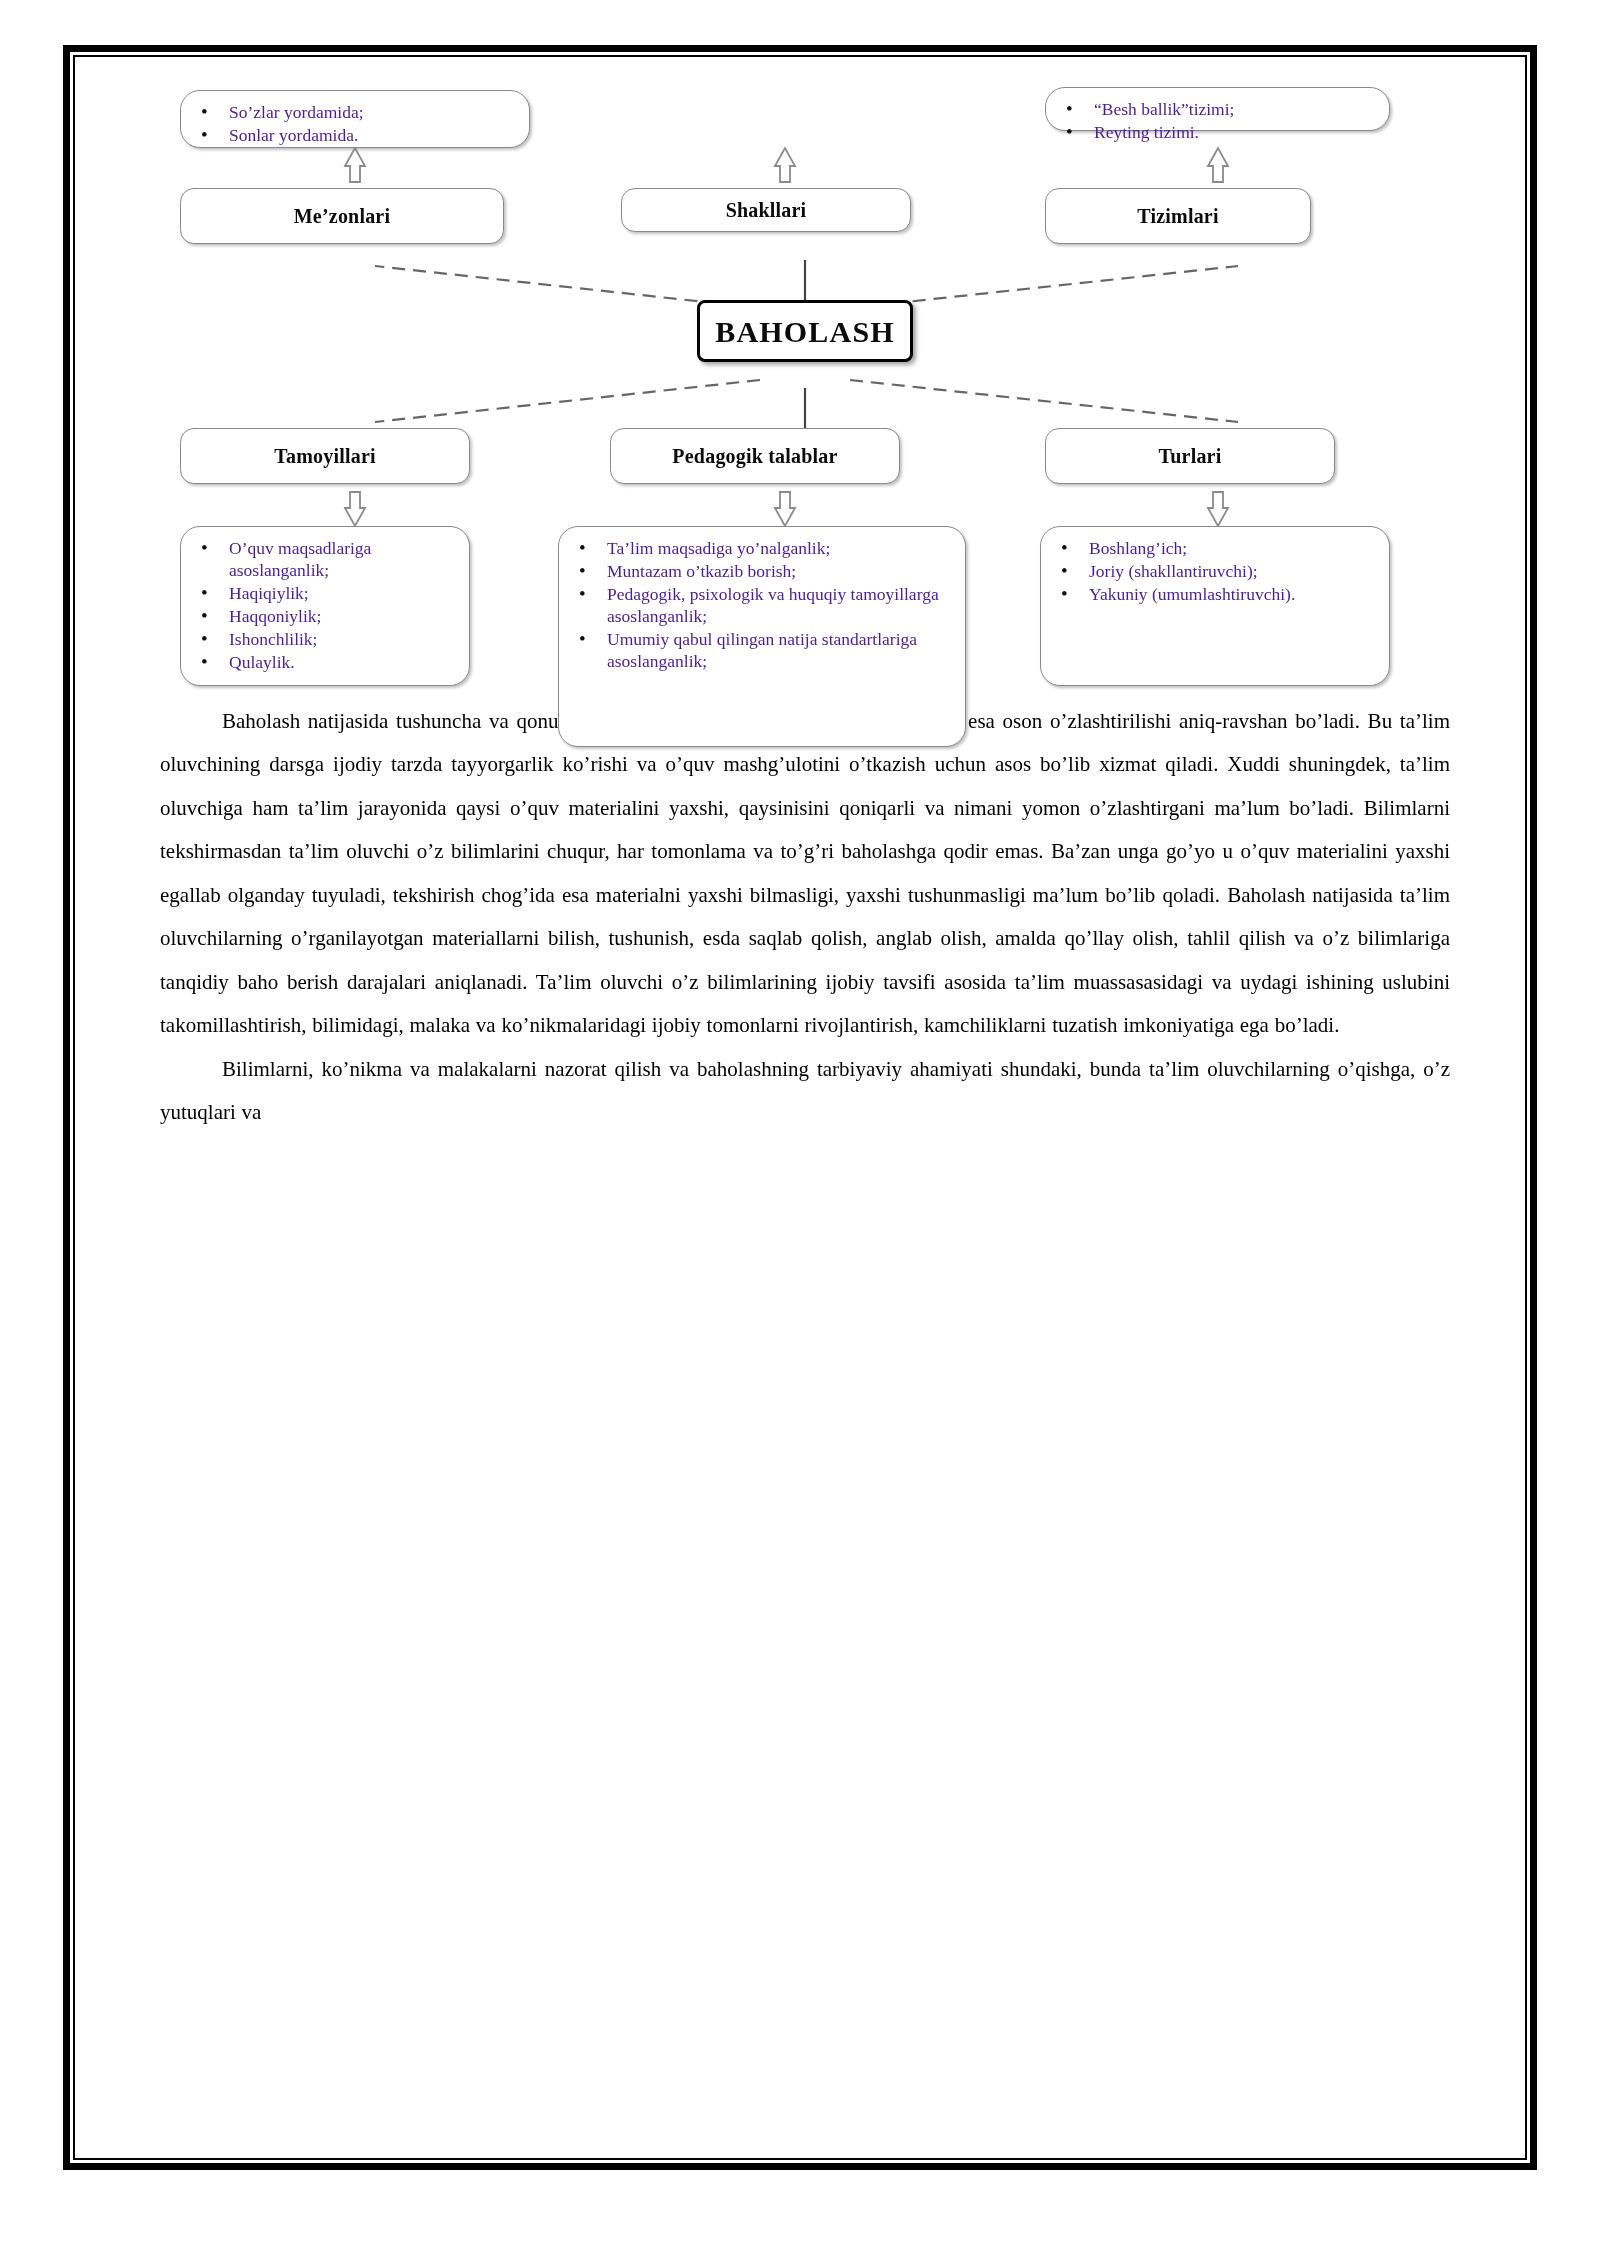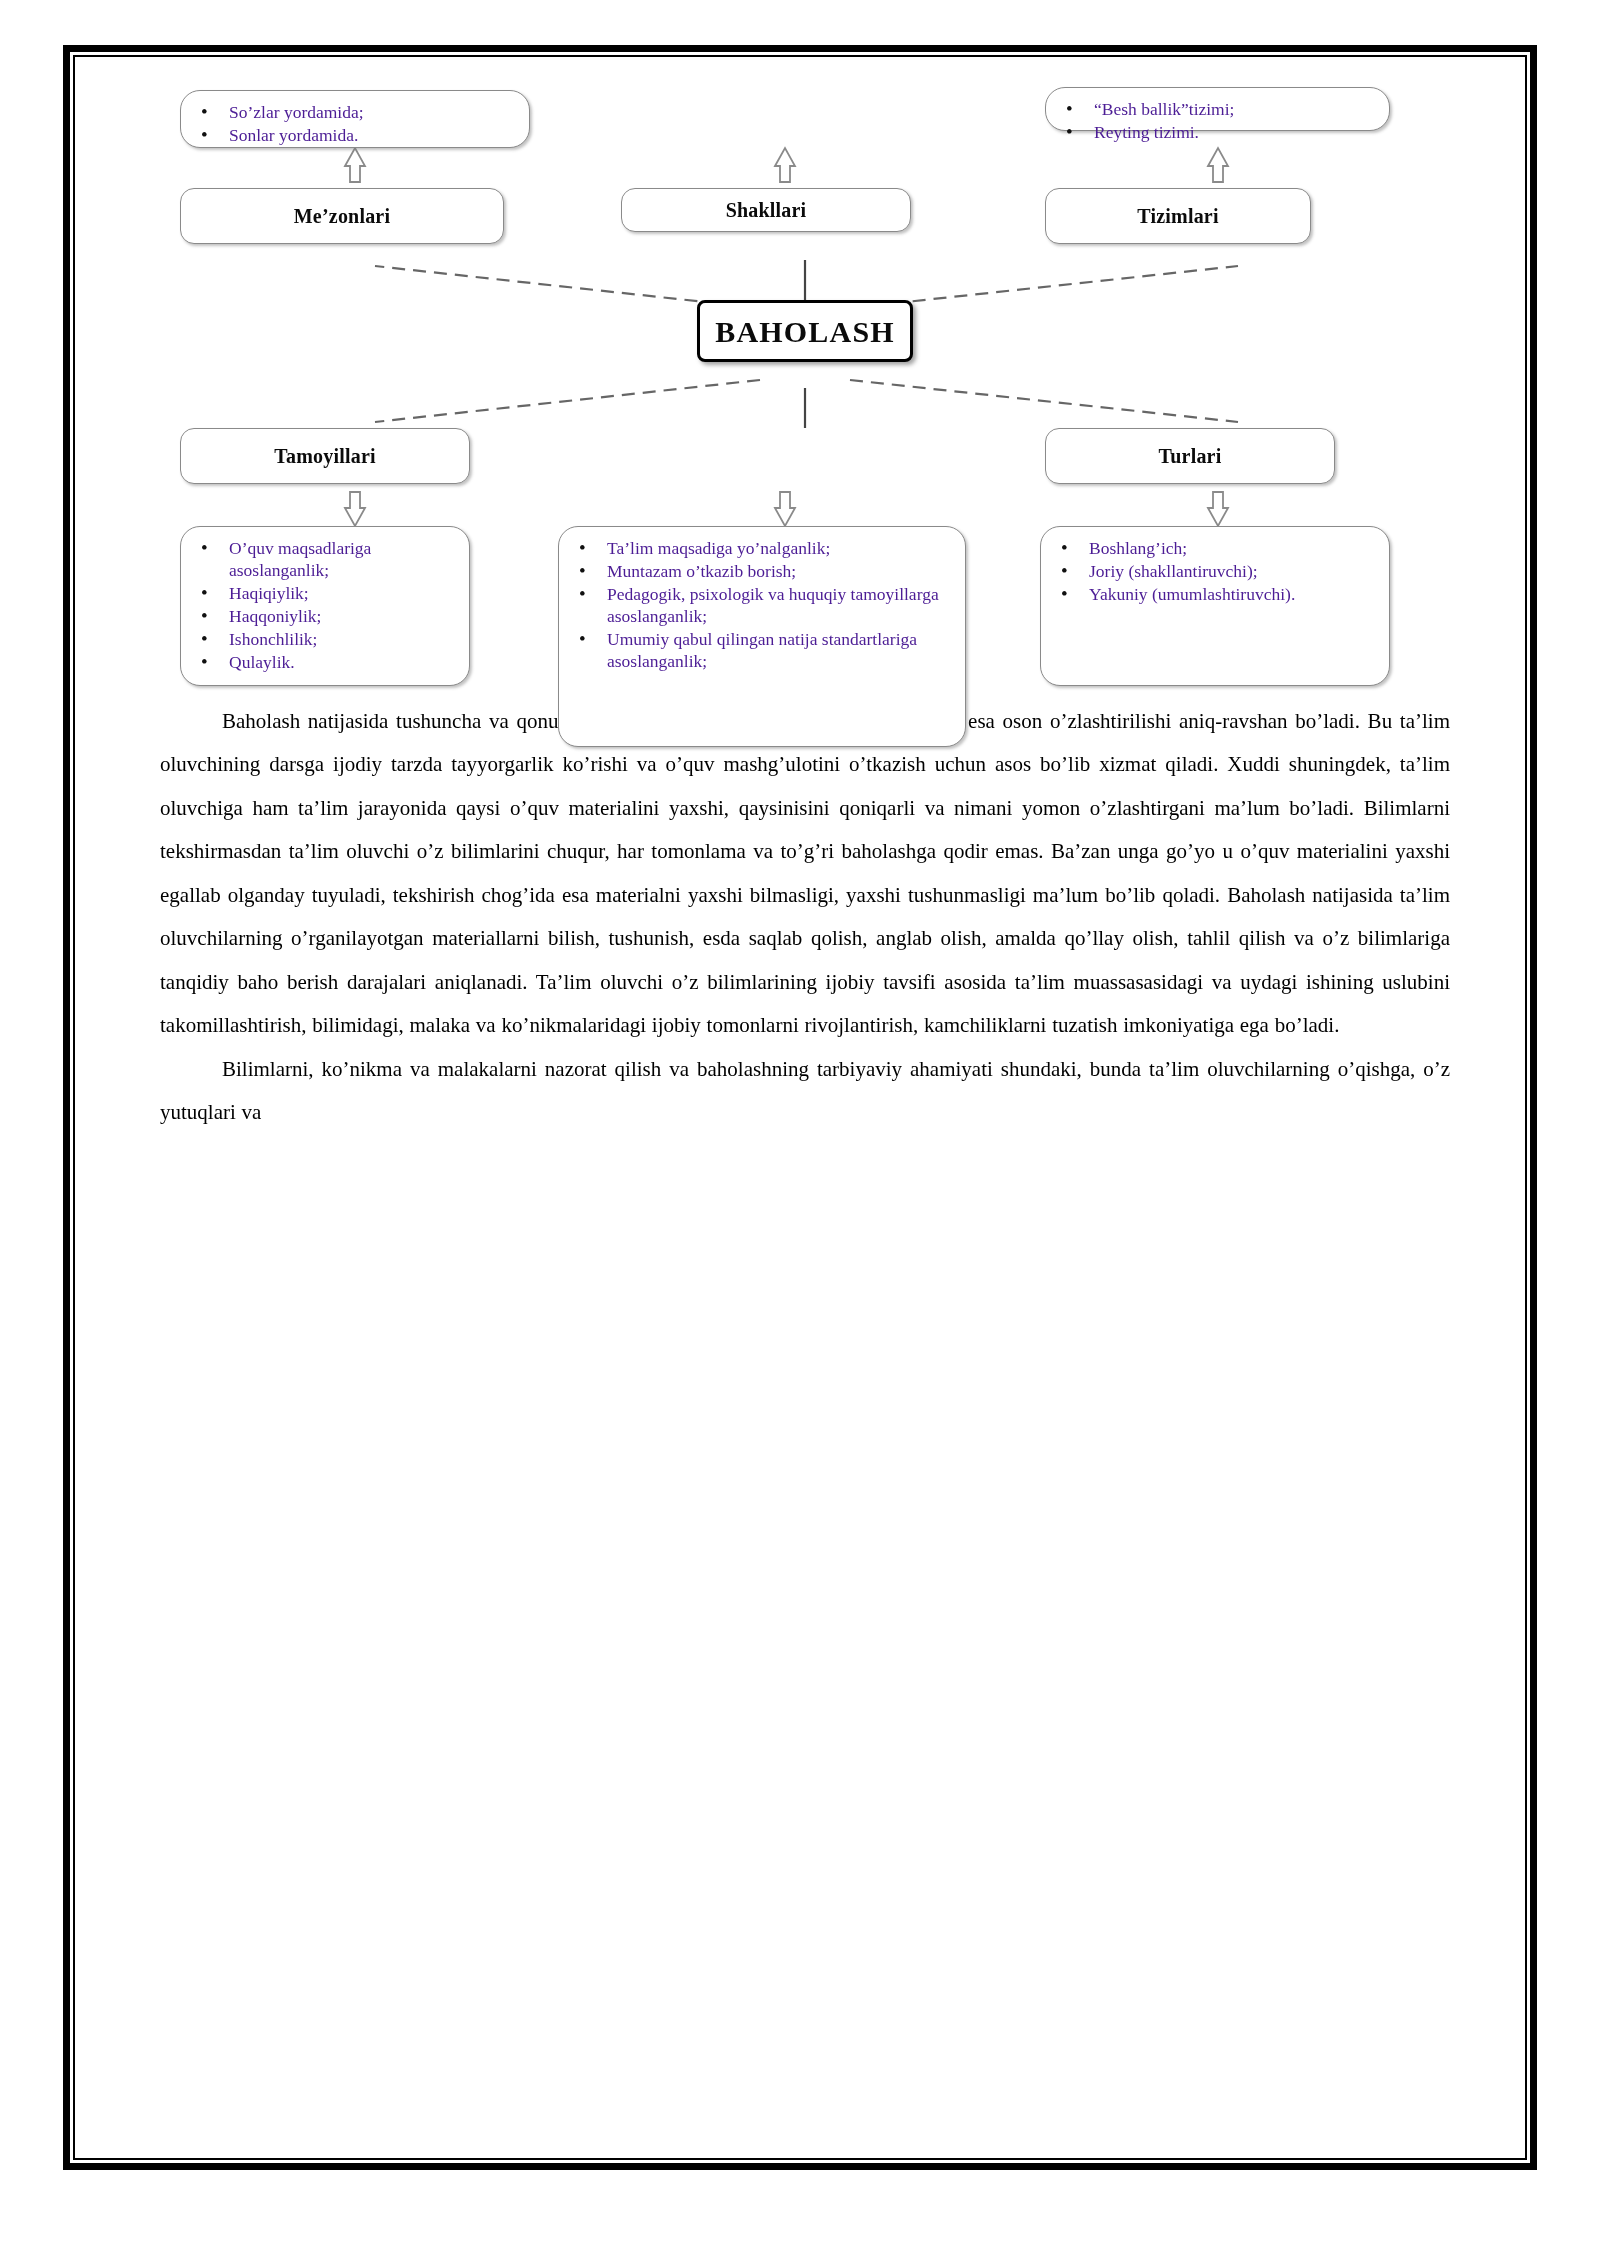--- a/index.html
+++ b/index.html
@@ -183,20 +183,23 @@
       </div>
 
       <div class="node center" style="left:537px;top:230px;width:216px;height:62px;">
         <span class="node-label">BAHOLASH</span>
       </div>
 
       <div class="node" style="left:20px;top:358px;width:290px;height:56px;">
         <span class="node-label">Tamoyillari</span>
       </div>
 
+      <div class="node" style="left:450px;top:358px;width:290px;height:56px;">
+        <span class="node-label">Pedagogik talablar</span>
+      </div>
 
       <div class="node" style="left:885px;top:358px;width:290px;height:56px;">
         <span class="node-label">Turlari</span>
       </div>
 
       <div class="node detail" style="left:20px;top:456px;width:290px;height:160px;">
         <ul class="bullets">
           <li>O’quv maqsadlariga asoslanganlik;</li>
           <li>Haqiqiylik;</li>
           <li>Haqqoniylik;</li>

